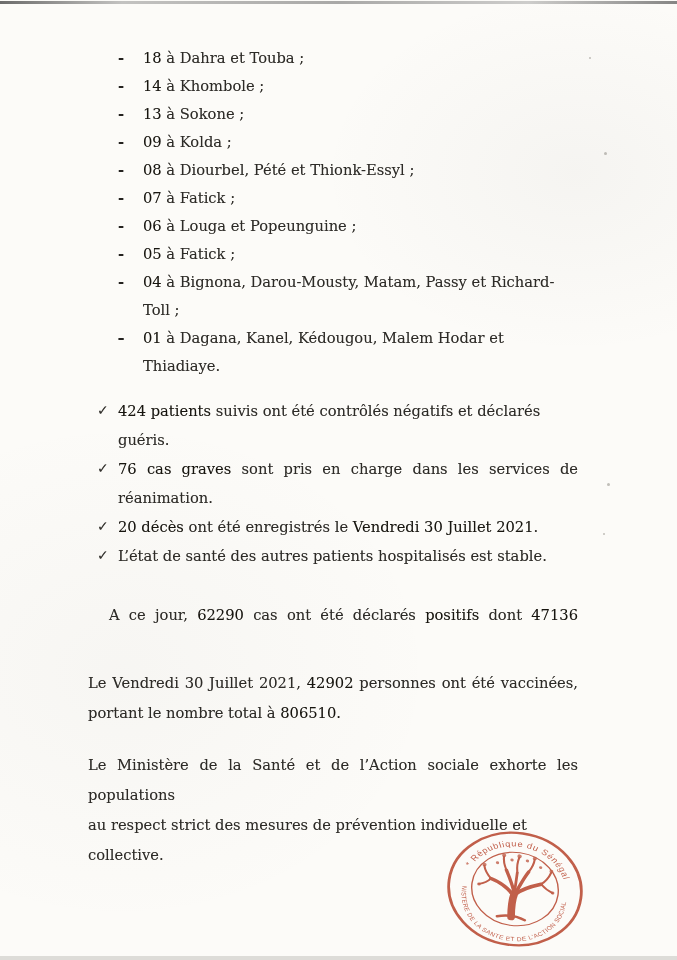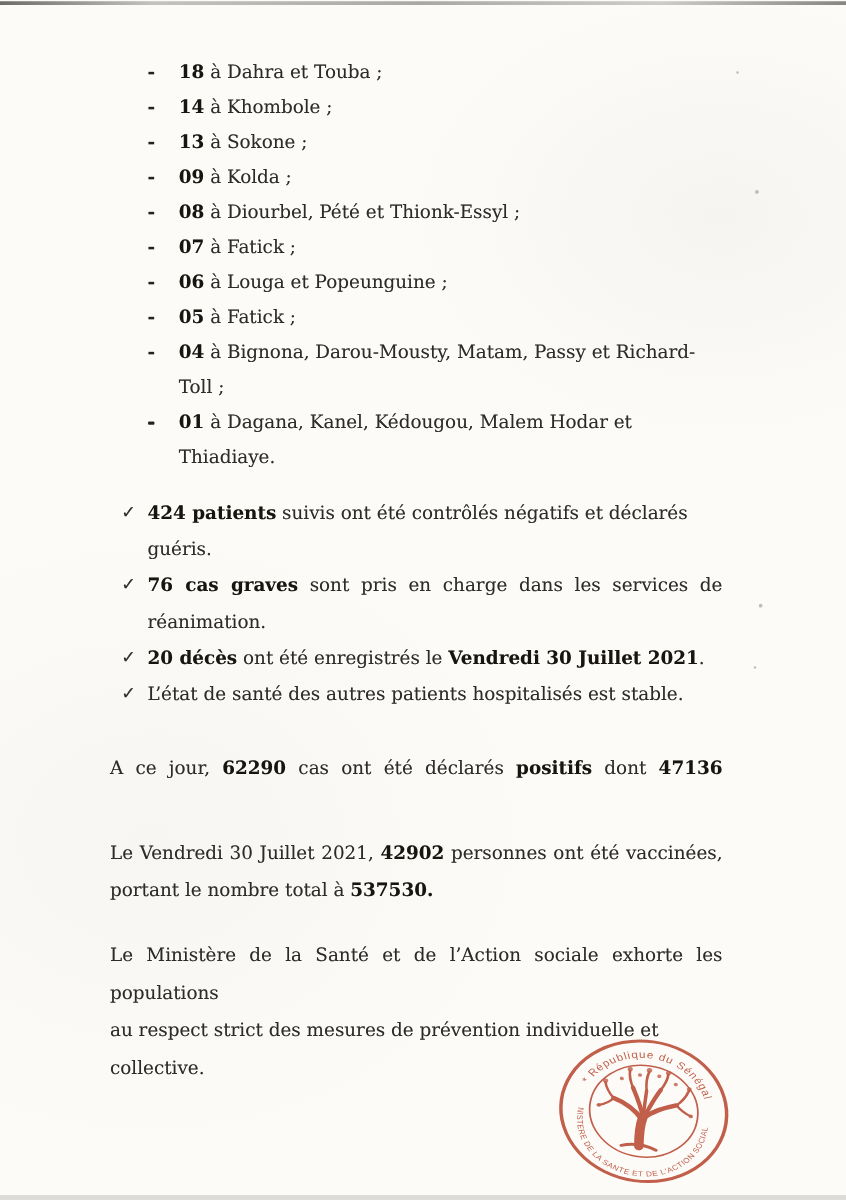--- a/index.html
+++ b/index.html
@@ -27,27 +27,27 @@
   .txt { text-shadow:0 0 .5px rgba(55,52,48,.35); }
 
   ul { list-style:none; margin:0; padding:0; }
   .cases li { position:relative; padding-left:55px; line-height:28px; }
   .cases .dash { position:absolute; left:30px; top:0; font-weight:700; color:#242220; }
   .checks { margin-top:16px; }
   .checks li { position:relative; padding-left:30px; line-height:29px; }
   .checks .tick { position:absolute; left:9px; top:0; font-size:14px; color:#33312d; }
 
   .para { line-height:30px; }
-  .para-totals { margin-top:30px; }
+  .para-totals { margin-top:30px;margin-left:21px; }
   .para-vaccine { margin-top:38px; }
   .para-advice { margin-top:22px; }
 
   .ln { text-align:left; }
   .ln.just { text-align:justify; text-align-last:justify; }
-  .b { font-weight:700; color:#17150f; }
+  .b { font-weight:400; color:#17150f; }
 
   .stamp {
     position:absolute; left:445px; top:830px; width:140px; height:118px;
     transform:rotate(8deg); opacity:.88;
   }
   .stamp svg { width:100%; height:100%; }
 
   .speck { position:absolute; border-radius:50%; background:#8f8c85; opacity:.55; }
   .speck1 { left:604px; top:152px; width:3px; height:3px; }
   .speck2 { left:607px; top:483px; width:3px; height:3px; }
@@ -157,21 +157,21 @@
             <div class="ln"><span>L’état de santé des autres patients hospitalisés est stable.</span></div>
           </div>
       </li>
     </ul>
 
     <div class="para para-totals">
         <div class="ln just"><span>A ce jour, </span><span class="b">62290</span><span> cas ont été déclarés </span><span class="b">positifs</span><span> dont </span><span class="b">47136</span></div>
       </div>
     <div class="para para-vaccine">
         <div class="ln just"><span>Le Vendredi 30 Juillet 2021, </span><span class="b">42902</span><span> personnes ont été vaccinées,</span></div>
-        <div class="ln"><span>portant le nombre total à </span><span class="b">537530.</span></div>
+        <div class="ln"><span>portant le nombre total à </span><span class="b">806510.</span></div>
       </div>
     <div class="para para-advice">
         <div class="ln just"><span>Le Ministère de la Santé et de l’Action sociale exhorte les populations</span></div>
         <div class="ln"><span>au respect strict des mesures de prévention individuelle et collective.</span></div>
       </div>
   </div>
 
   <div class="stamp">
     <svg viewBox="0 0 200 200" preserveAspectRatio="none">
       <defs>

